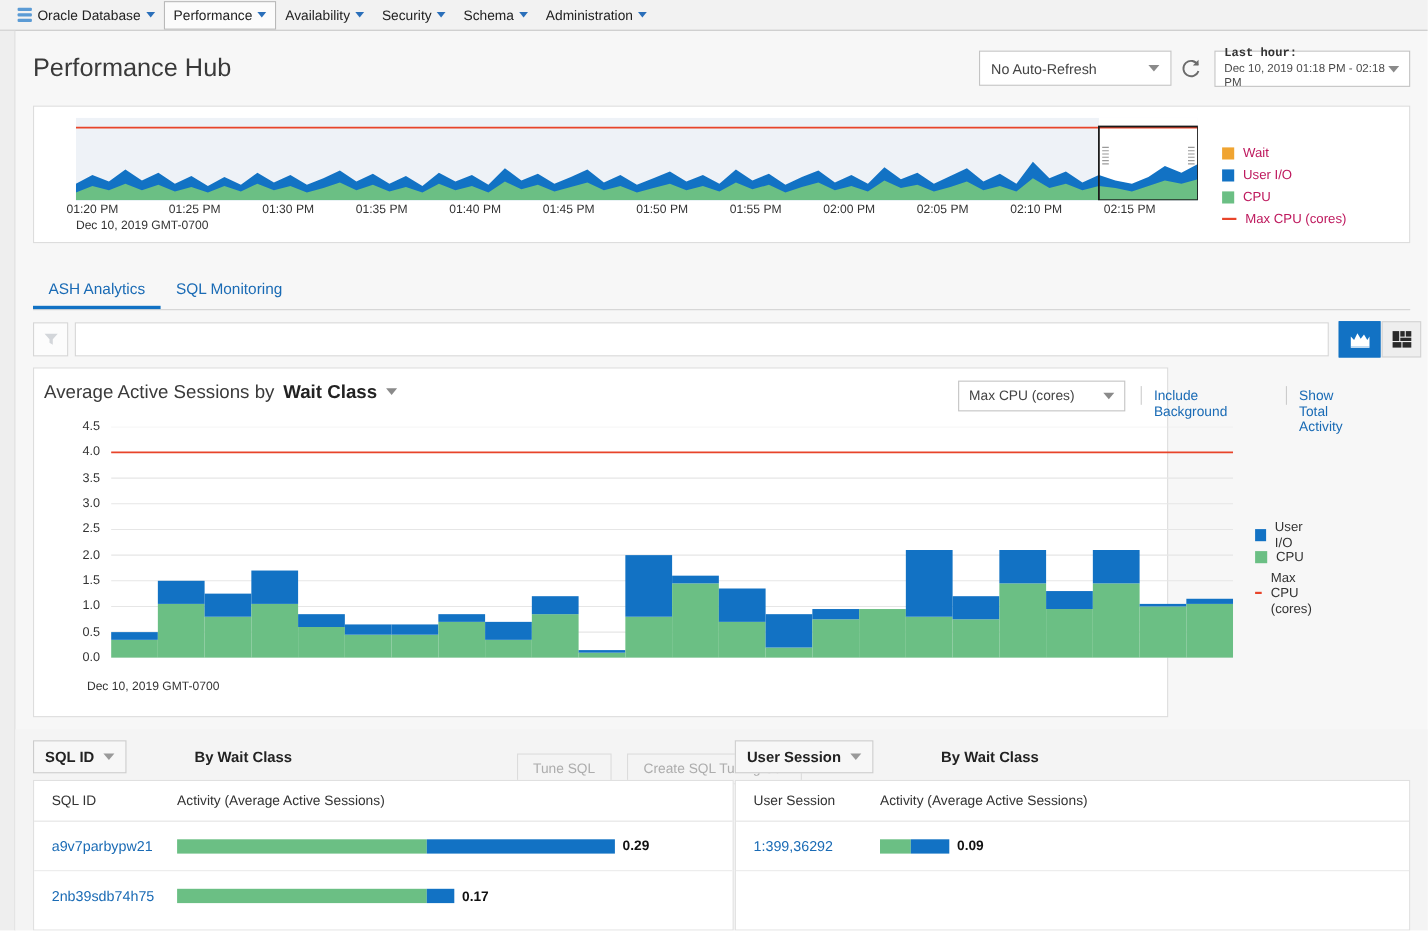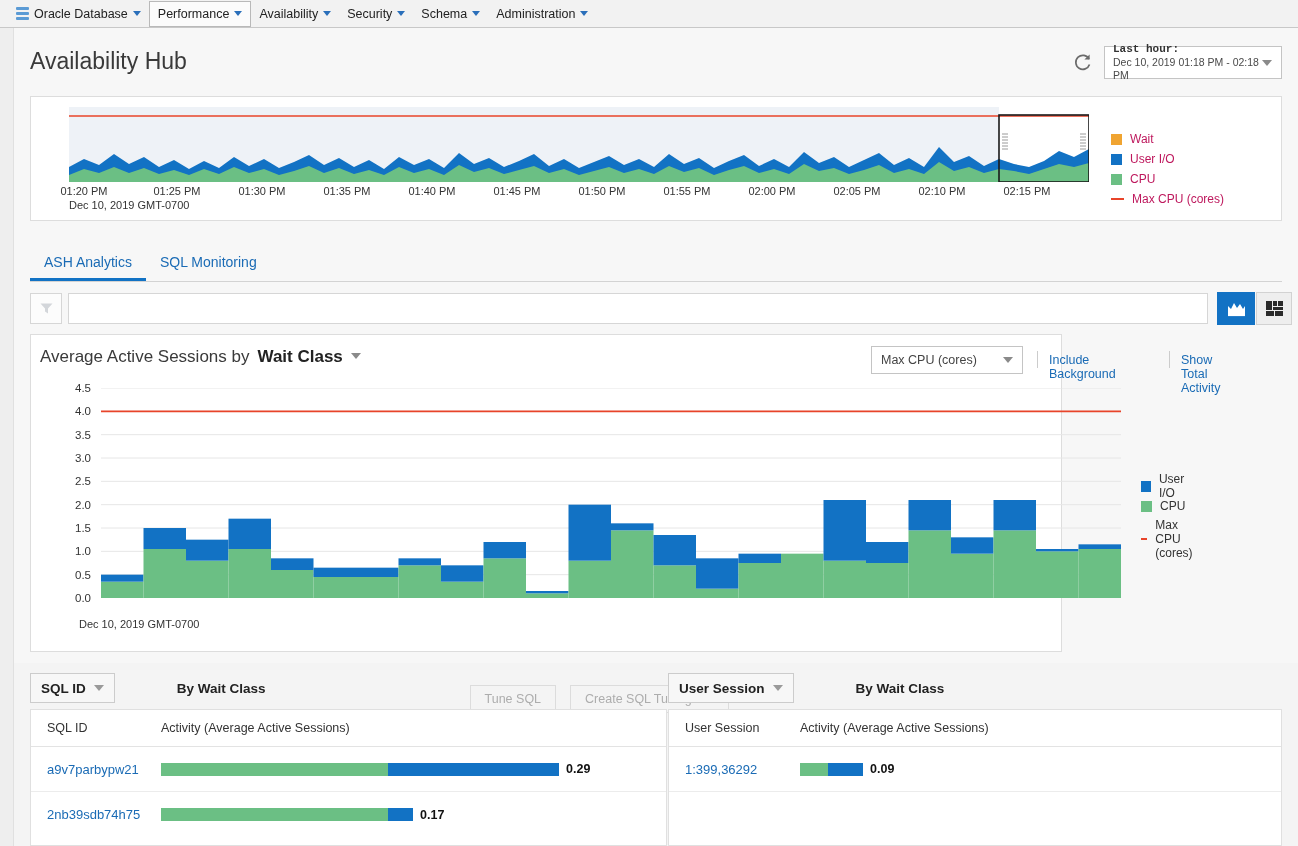--- a/index.html
+++ b/index.html
@@ -275,22 +275,26 @@
       <span class="caret"></span>
     </div>
     <div class="menu-item">
       <span>Administration</span>
       <span class="caret"></span>
     </div>
   </div>
 
   <div class="rail"></div>
 
-  <div class="page-title">Availability Hub</div>
-
+  <div class="page-title">Performance Hub</div>
+
+  <div class="refresh-select">
+    <span>No Auto-Refresh</span>
+    <span class="sel-caret"></span>
+  </div>
 
   <div class="refresh-icon">
     <svg width="22" height="22" viewBox="0 0 22 22">
       <path d="M17 8 A7 7 0 1 0 17.5 13.5" fill="none" stroke="#6b6b6b" stroke-width="1.7"></path>
       <path d="M17.6 3.4 L17.6 8.6 L12.4 8.6 Z" fill="#6b6b6b"></path>
     </svg>
   </div>
 
   <div class="range-select">
     <div class="r1">Last hour:</div>

